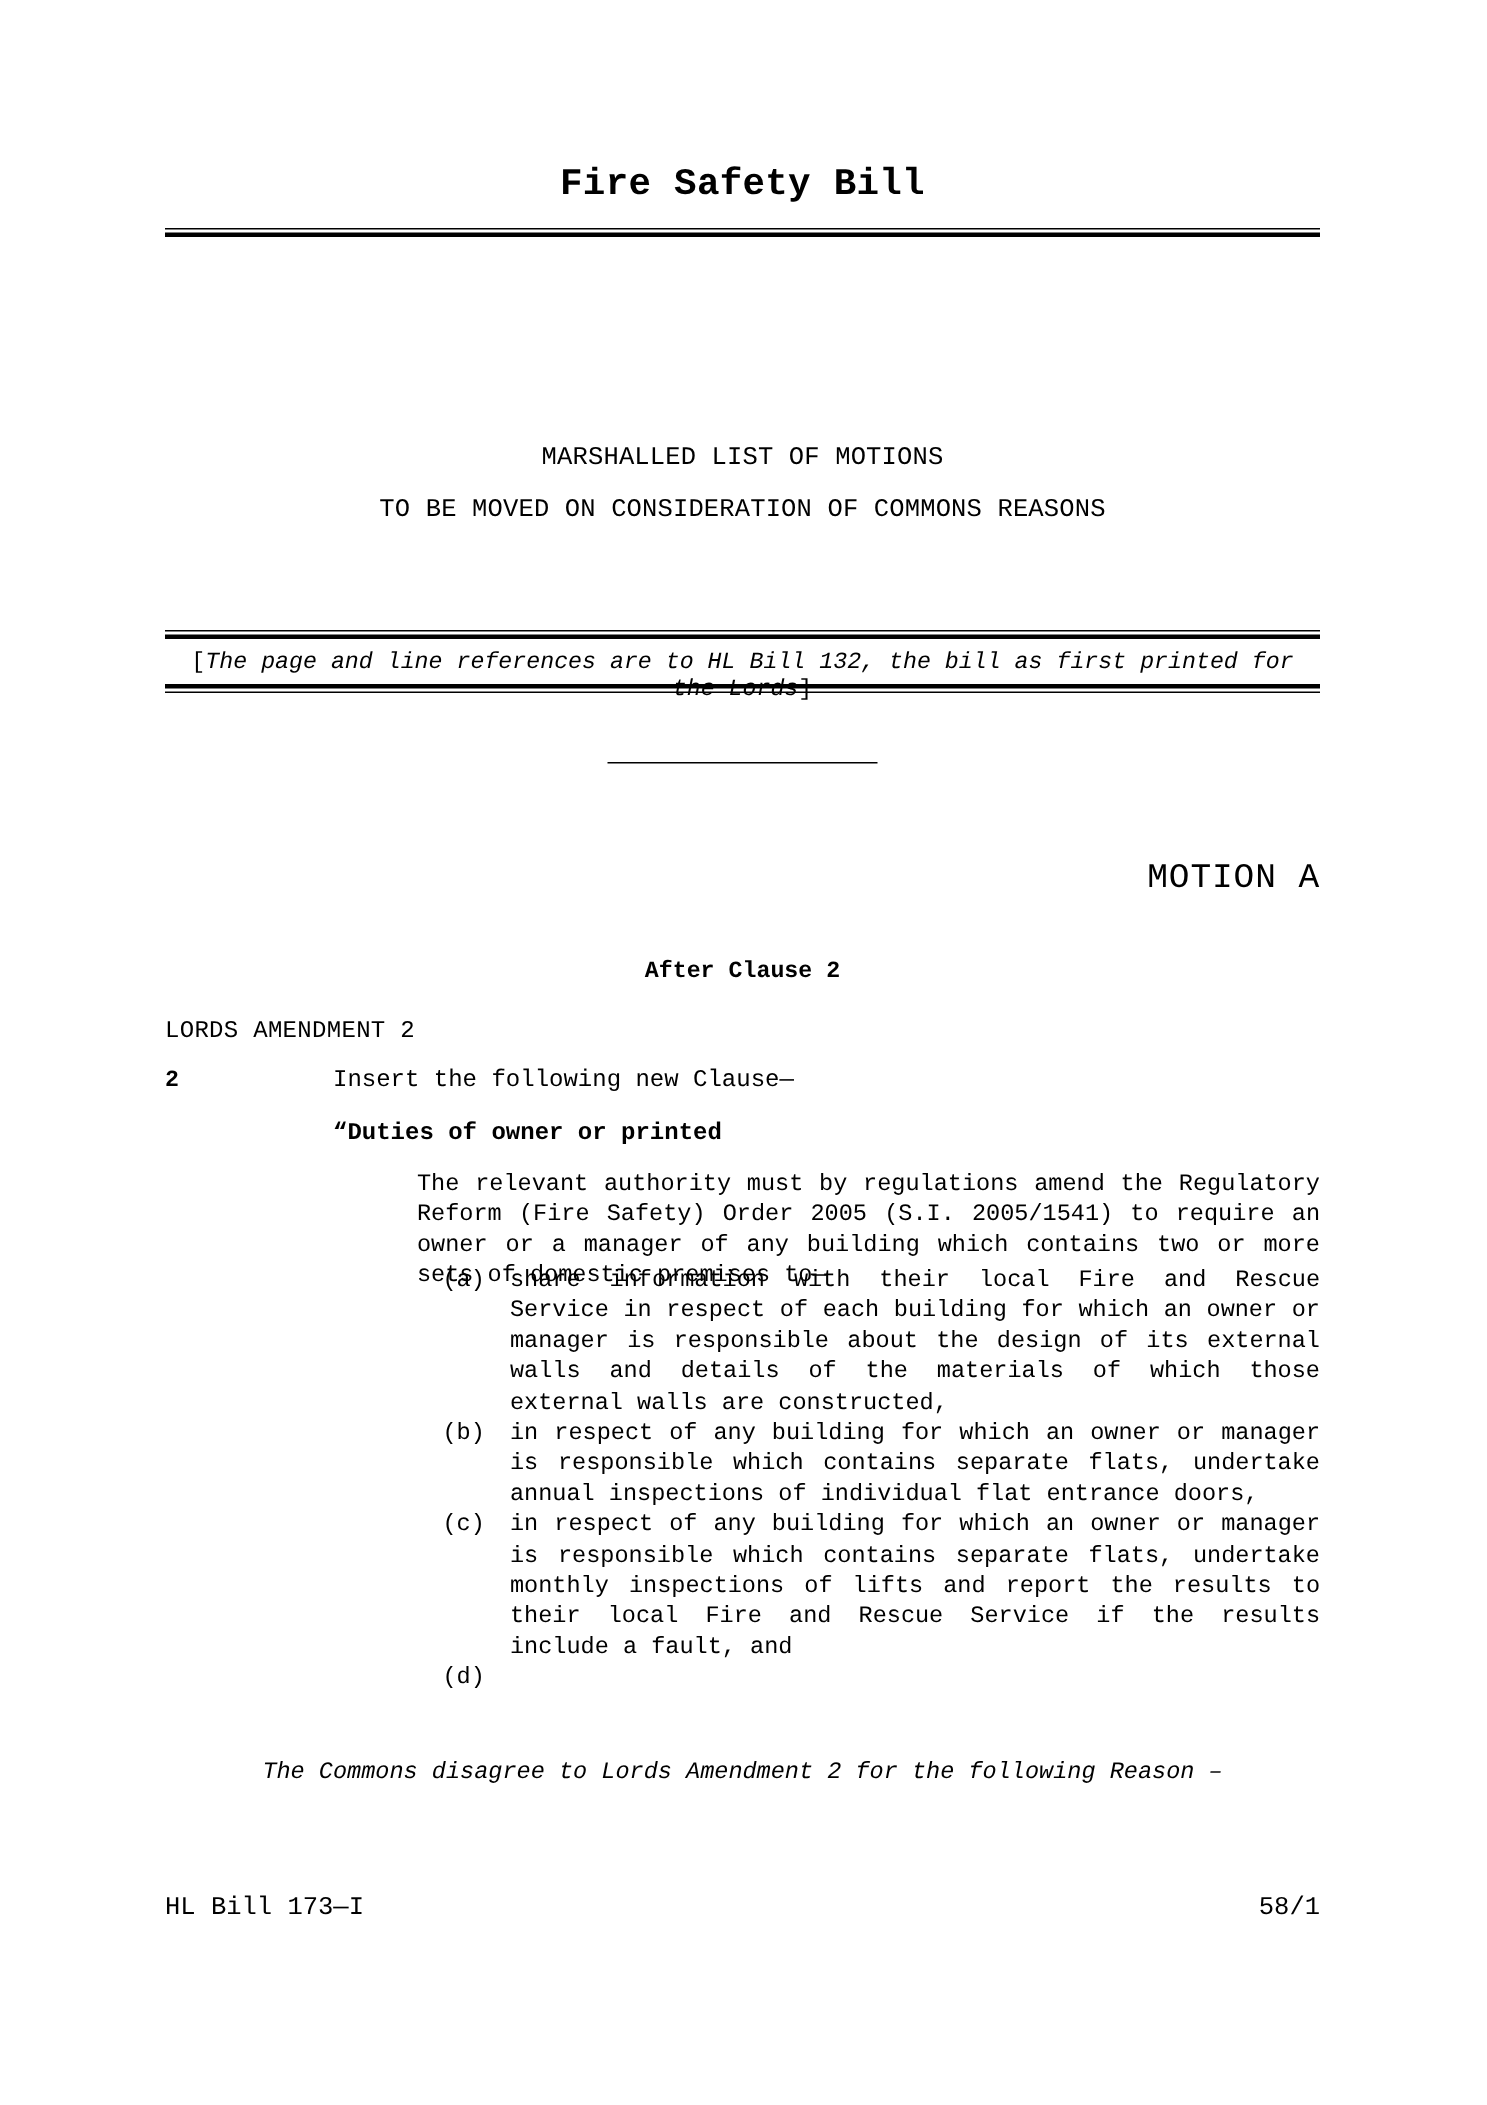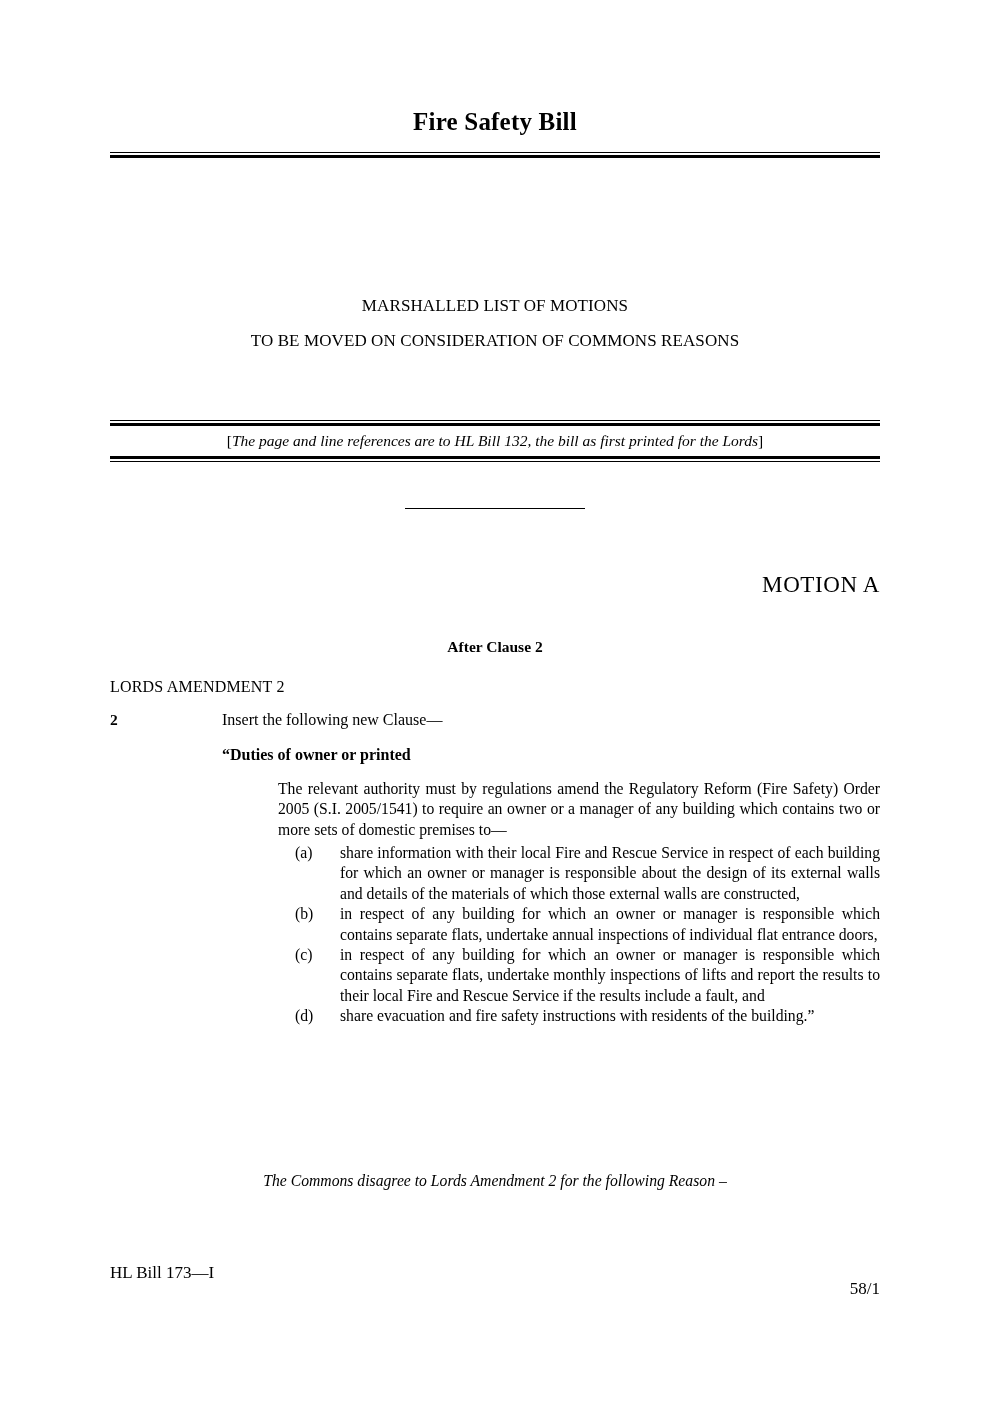--- a/index.html
+++ b/index.html
@@ -14,20 +14,21 @@
     font-family: "Liberation Serif", "DejaVu Serif", serif;
     color: #000000;
     overflow: hidden;
   }
 
   .page {
     position: absolute;
     left: 0; top: 0;
     width: 991px;
     height: 1000px;
+    font-family: Liberation Mono, monospace;
   }
 
   
   .doc-title {
     position: absolute;
     left: 110px;
     top: 108px;
     width: 770px;
     text-align: center;
     font-size: 25px;
@@ -226,21 +227,20 @@
     position: absolute;
     left: 110px;
     top: 1263px;
     font-size: 17px;
   }
   .footer-right {
     position: absolute;
     right: 111px;
     top: 1263px;
     font-size: 17px;
-    margin-top: 16px;
   }
 </style>
 </head>
 <body>
 
 <div class="page">
 
   <div class="doc-title">Fire Safety Bill</div>
 
   <div class="rule-double-a" style="top:152px;">
@@ -293,21 +293,20 @@
     <div class="subitem">
       <span class="marker">(b)</span>
       <span>in respect of any building for which an owner or manager is responsible which contains separate flats, undertake annual inspections of individual flat entrance doors,</span>
     </div>
     <div class="subitem">
       <span class="marker">(c)</span>
       <span>in respect of any building for which an owner or manager is responsible which contains separate flats, undertake monthly inspections of lifts and report the results to their local Fire and Rescue Service if the results include a fault, and</span>
     </div>
     <div class="subitem">
       <span class="marker">(d)</span>
-      <span>share evacuation and fire safety instructions with residents of the building.”</span>
     </div>
   </div>
 
 
   <div class="commons-reason-text">The Commons disagree to Lords Amendment 2 for the following Reason –</div>
 
   <div class="footer-left">HL Bill 173—I</div>
 
   <div class="footer-right">58/1</div>
 

